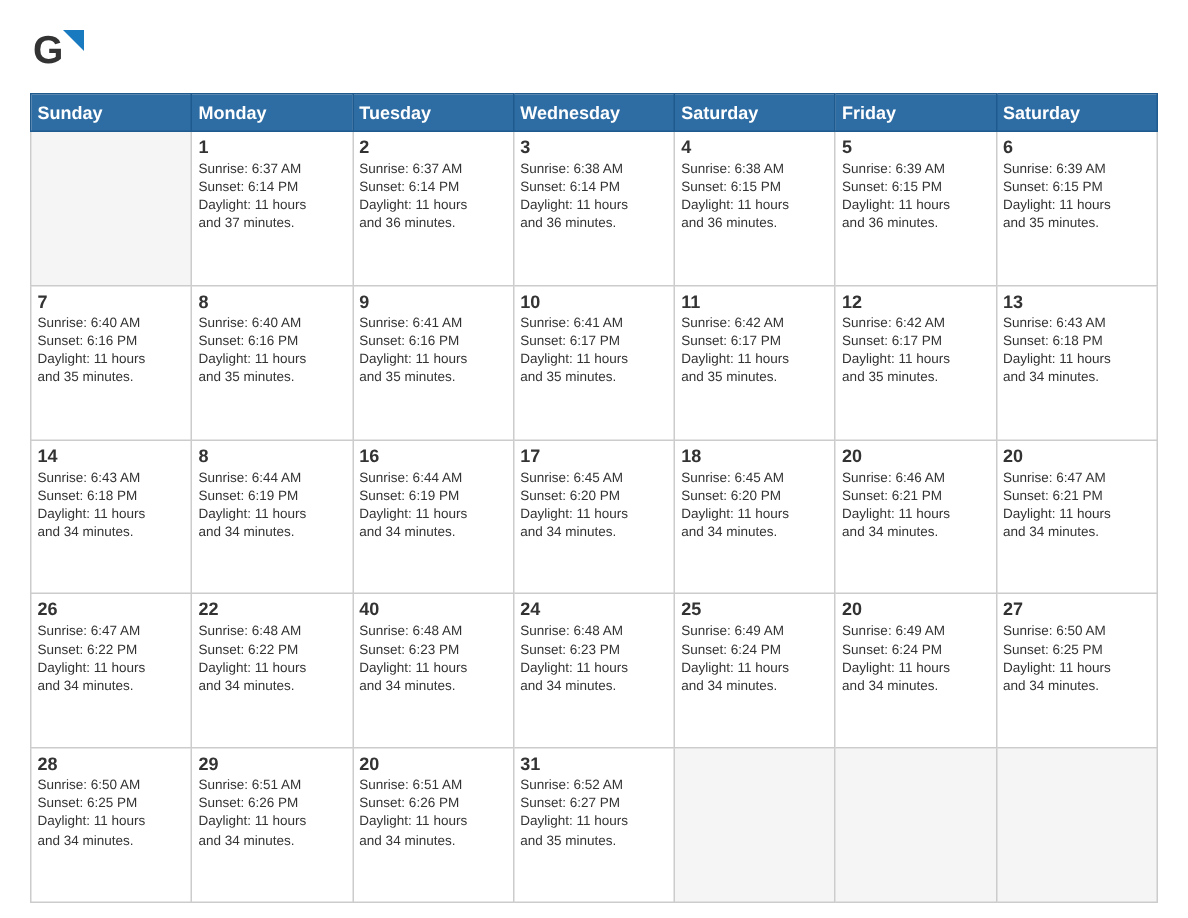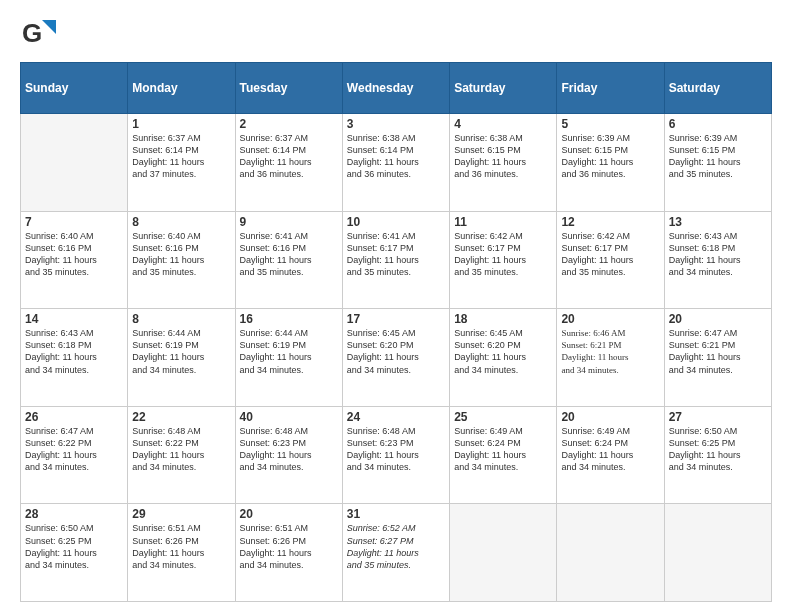--- a/index.html
+++ b/index.html
@@ -50,21 +50,21 @@
       border: 1px solid #ccc;
       border-collapse: collapse;
       width: 100%;
       table-layout: fixed;
     }
     .calendar th {
       background-color: #2e6da4;
       color: #fff;
       font-size: 12px;
       font-weight: bold;
-      padding: 18px 4px;
+      padding: 5px 4px;
       text-align: left;
       border: 1px solid #1e5a8e;
     }
     .calendar td {
       vertical-align: top;
       border: 1px solid #ccc;
       padding: 3px 4px;
       font-size: 9.5px;
       color: #333;
       background: #fff;
@@ -254,21 +254,21 @@
           </td>
           <td class="stripe">
             <span class="day-num">18</span>
             <div class="cell-text" style="white-space: pre-line;">Sunrise: 6:45 AM
 Sunset: 6:20 PM
 Daylight: 11 hours
 and 34 minutes.</div>
           </td>
           <td class="stripe">
             <span class="day-num">20</span>
-            <div class="cell-text" style="white-space: pre-line; font-family: Liberation Serif, serif;">Sunrise: 6:46 AM
+            <div class="cell-text" style="white-space: pre-line;">Sunrise: 6:46 AM
 Sunset: 6:21 PM
 Daylight: 11 hours
 and 34 minutes.</div>
           </td>
           <td class="stripe">
             <span class="day-num">20</span>
             <div class="cell-text" style="white-space: pre-line;">Sunrise: 6:47 AM
 Sunset: 6:21 PM
 Daylight: 11 hours
 and 34 minutes.</div>
@@ -342,21 +342,21 @@
           </td>
           <td class="stripe">
             <span class="day-num">20</span>
             <div class="cell-text" style="white-space: pre-line;">Sunrise: 6:51 AM
 Sunset: 6:26 PM
 Daylight: 11 hours
 and 34 minutes.</div>
           </td>
           <td class="stripe">
             <span class="day-num">31</span>
-            <div class="cell-text" style="white-space: pre-line; font-style: italic;">Sunrise: 6:52 AM
+            <div class="cell-text" style="white-space: pre-line;">Sunrise: 6:52 AM
 Sunset: 6:27 PM
 Daylight: 11 hours
 and 35 minutes.</div>
           </td>
           <td class="empty"></td>
           <td class="empty"></td>
           <td class="empty"></td>
         </tr>
       </tbody>
   </table>

